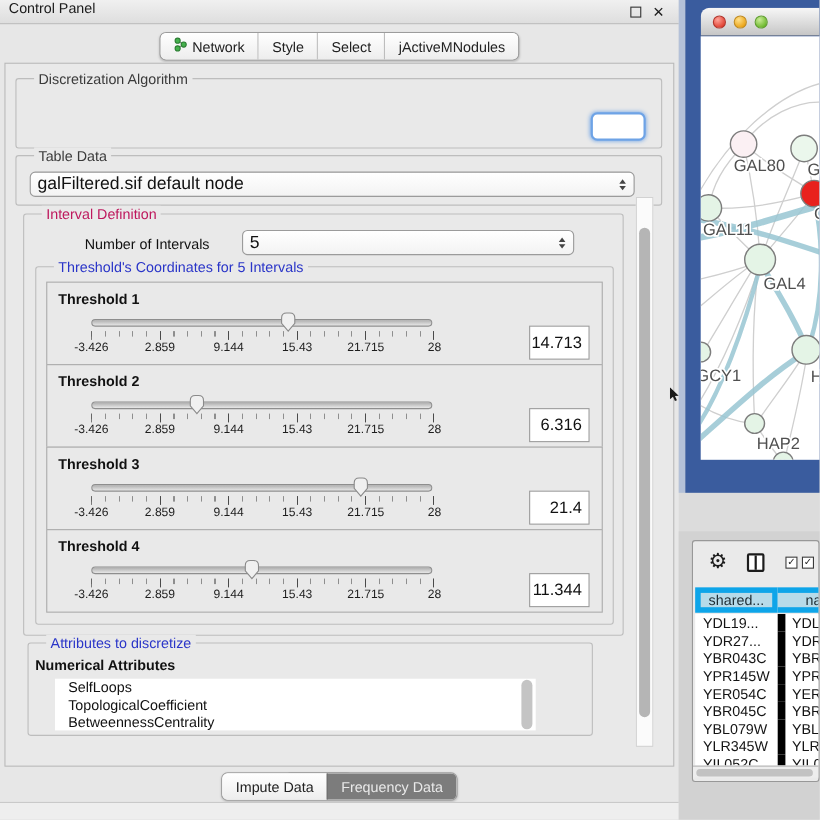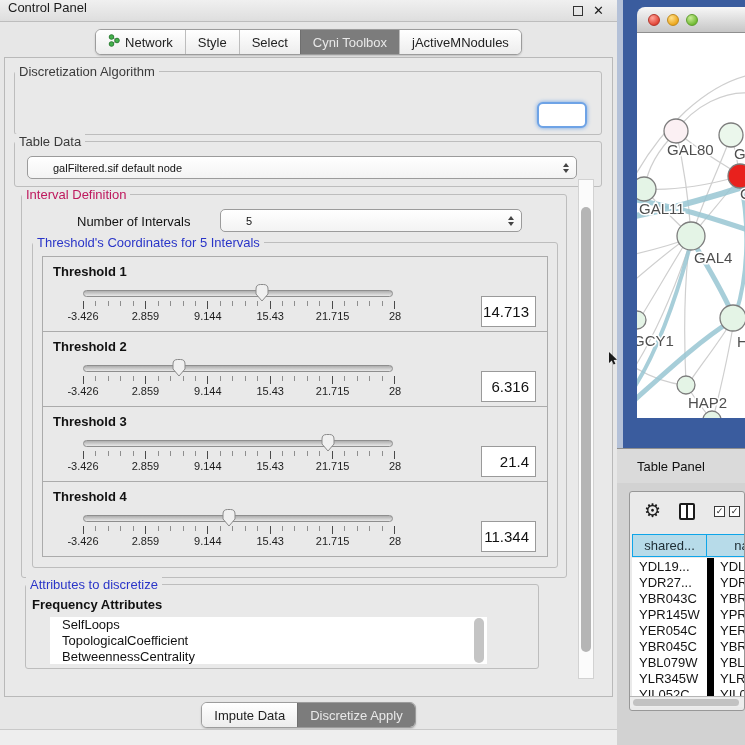--- a/index.html
+++ b/index.html
@@ -22,37 +22,37 @@
   background:#fff;box-shadow:0 1px 2px rgba(0,0,0,.18)}
 .seg{display:flex;align-items:center;gap:5px;padding:0 12px;height:24px;font-size:13px;
   font-weight:normal;color:#222;background:linear-gradient(#ffffff,#ededed);border-left:1px solid #bdbdbd}
 .seg:first-child{border-left:none}
 .seg.sel{background:#7c7c7c;color:#e9e9e9;border-left-color:#6f6f6f}
 
 #content{position:absolute;left:4px;top:57px;width:609px;height:640px;
   background:#e9e9e9;border:1px solid #b9b9b9}
 
 .group{position:absolute;border:1px solid #bdbdbd;border-radius:3px}
-.legend{position:absolute;top:-8px;left:0;background:#e9e9e9;padding:0 4px;
+.legend{position:absolute;top:-8px;left:16px;background:#e9e9e9;padding:0 4px;
   font-size:13px;color:#3a3a3a;white-space:nowrap}
 .legend.green{color:#be185d}
 .legend.blue{color:#2a35c8}
 
 #algo-group{left:9px;top:13px;width:588px;height:64px}
 #algo-focus{position:absolute;left:532px;top:44px;width:50px;height:26px;background:#fff;
   border:2px solid #6ea3e6;border-radius:6px;box-shadow:0 0 4px #6ea3e6;z-index:2}
 #algo-popup{position:absolute;left:9px;top:27px;width:568px;height:53px;background:#fff;
   border:1px solid #bdbdbd;box-shadow:2px 3px 7px rgba(0,0,0,.35);z-index:5;overflow:hidden}
 #algo-popup .hint{text-align:center;color:#b3b3b3;font-size:13px;padding-top:3px}
 .pop-item{font-size:13px;color:#111;line-height:16px;padding-left:2px;white-space:nowrap}
 .pop-item.bold{font-weight:bold}
 
 #tabledata-group{left:9px;top:83px;width:588px;height:46px}
 .combo{position:absolute;background:linear-gradient(#ffffff,#f3f3f3);border:1px solid #9b9b9b;
-  border-radius:5px;font-size:11px;color:#111;display:flex;align-items:center;padding-left:25px;overflow:hidden}
+  border-radius:5px;font-size:16px;color:#111;display:flex;align-items:center;padding-left:6px;overflow:hidden}
 .stepper{position:absolute;right:7px;top:50%;transform:translateY(-50%);
   display:flex;flex-direction:column;gap:2px}
 .stepper i{width:0;height:0;border-left:3.5px solid transparent;border-right:3.5px solid transparent}
 .stepper .up{border-bottom:4px solid #444}
 .stepper .down{border-top:4px solid #444}
 #td-combo{left:12px;top:14px;width:550px;height:23px}
 
 #interval-group{left:16px;top:136px;width:546px;height:384px}
 #ni-label{position:absolute;left:55px;top:19px;font-size:13px;font-weight:normal;color:#111}
 #ni-combo{left:198px;top:14px;width:302px;height:23px}
@@ -114,21 +114,21 @@
 #tp-container{position:absolute;left:12px;top:8px;width:116px;height:220px;background:#eaeaea;
   border:1px solid #989898;border-radius:3px;overflow:hidden}
 #tp-toolbar{position:absolute;left:0;top:0;width:116px;height:41px}
 #gear-ic{position:absolute;left:14px;top:8px;font-size:19px;color:#1c1c1c;line-height:22px}
 #col-ic{position:absolute;left:49px;top:11px;width:16px;height:17px;border:2px solid #1c1c1c;border-radius:2px;background:#fff}
 #col-ic:before{content:"";position:absolute;left:5px;top:0;width:2px;height:13px;background:#1c1c1c}
 .cb-ic{position:absolute;top:14px;width:11px;height:11px;border:1.5px solid #3a3a3a;background:#fff;
   font-size:9px;line-height:9px;text-align:center;color:#222}
 #cb1{left:84px}#cb2{left:99px}
 #tp-header{position:absolute;left:2px;top:42px;width:160px;height:23px;display:flex}
-.hcell{background:#b7dbe9;border:1px solid #0ea5e9;font-size:13px;color:#1d2c33;
+.hcell{background:#b7dbe9;border:5px solid #0ea5e9;font-size:13px;color:#1d2c33;
   display:flex;align-items:center;justify-content:center;white-space:nowrap;overflow:hidden}
 .hcell.c1{width:75px}
 .hcell.c2{width:70px;border-left:none;justify-content:center}
 #tp-rows{position:absolute;left:2px;top:66px;width:160px;height:138px;background:#fff;overflow:hidden}
 .trow{display:flex;height:16px;font-size:13px;color:#141414;align-items:center}
 .trow .c1{width:75px;padding-left:7px;white-space:nowrap;overflow:hidden}
 .trow .c2{padding-left:6px;border-left:7px solid #000000;height:16px;display:flex;align-items:center;white-space:nowrap}
 #tp-hscroll{position:absolute;left:0;top:204px;width:116px;height:11px;background:#ededed;border-top:1px solid #b5b5b5}
 #tp-hthumb{position:absolute;left:3px;top:2px;width:106px;height:7px;background:#c2c2c2;border-radius:4px}
 
@@ -156,23 +156,20 @@
                 <circle cx="3.5" cy="11" r="2.3" fill="#43b14c" stroke="#2c7d33"></circle>
                 <circle cx="9" cy="7.5" r="2.3" fill="#43b14c" stroke="#2c7d33"></circle>
               </svg></span>
             <span>Network</span>
           </div>
           <div class="seg">
             <span>Style</span>
           </div>
           <div class="seg">
             <span>Select</span>
-          </div>
-          <div class="seg sel">
-            <span>Cyni Toolbox</span>
           </div>
           <div class="seg">
             <span>jActiveMNodules</span>
           </div>
         </div>
     </div>
 
     <div id="content">
 
       <div id="algo-group" class="group">
@@ -271,21 +268,21 @@
                   <span style="left:100%">28</span>
                 </div>
                 <div class="vbox">11.344</div>
               </div>
             </div>
         </div>
       </div>
 
       <div id="attr-group" class="group">
         <span class="legend blue">Attributes to discretize</span>
-        <span id="attr-title">Frequency Attributes</span>
+        <span id="attr-title">Numerical Attributes</span>
         <div id="attr-list">
             <div class="attr-item">SelfLoops</div>
             <div class="attr-item">TopologicalCoefficient</div>
             <div class="attr-item">BetweennessCentrality</div>
           </div>
         <div id="attr-scroll"></div>
       </div>
 
       <button id="apply-btn">Apply</button>
 
@@ -293,21 +290,21 @@
         <div id="cp-scroll-thumb"></div>
       </div>
     </div>
 
     <div id="bottom-tabs" class="tabbar">
       <div class="seg-bar" id="bottom-seg">
           <div class="seg">
             <span>Impute Data</span>
           </div>
           <div class="seg sel">
-            <span>Discretize Apply</span>
+            <span>Frequency Data</span>
           </div>
         </div>
     </div>
     <div id="cp-bottom-line"></div>
     <div id="cp-bottom-fill"></div>
   </div>
 
   <div id="net-area">
     <div id="net-strip"></div>
     <div id="net-navy"></div>
@@ -357,23 +354,20 @@
           <text x="2" y="181" font-size="15" fill="#4f4f4f" style="paint-order:stroke;stroke:#ffffff;stroke-width:3px;font-family:&quot;Liberation Sans&quot;,sans-serif;">GAL11</text>
           <text x="103" y="166" font-size="15" fill="#4f4f4f" style="paint-order:stroke;stroke:#ffffff;stroke-width:3px;font-family:&quot;Liberation Sans&quot;,sans-serif;">C</text>
           <text x="57" y="230" font-size="15" fill="#4f4f4f" style="paint-order:stroke;stroke:#ffffff;stroke-width:3px;font-family:&quot;Liberation Sans&quot;,sans-serif;">GAL4</text>
           <text x="-4" y="313" font-size="15" fill="#4f4f4f" style="paint-order:stroke;stroke:#ffffff;stroke-width:3px;font-family:&quot;Liberation Sans&quot;,sans-serif;">GCY1</text>
           <text x="100" y="314" font-size="15" fill="#4f4f4f" style="paint-order:stroke;stroke:#ffffff;stroke-width:3px;font-family:&quot;Liberation Sans&quot;,sans-serif;">H</text>
           <text x="51" y="375" font-size="15" fill="#4f4f4f" style="paint-order:stroke;stroke:#ffffff;stroke-width:3px;font-family:&quot;Liberation Sans&quot;,sans-serif;">HAP2</text>
         </svg>
     </div>
   </div>
 
-  <div id="tp-bar">
-    <span>Table Panel</span>
-  </div>
   <div id="tp-area">
     <div id="tp-container">
       <div id="tp-toolbar">
         <span id="gear-ic">⚙</span>
         <span id="col-ic"></span>
         <span id="cb1" class="cb-ic">✓</span>
         <span id="cb2" class="cb-ic">✓</span>
       </div>
       <div id="tp-header">
         <div class="hcell c1">shared...</div>

